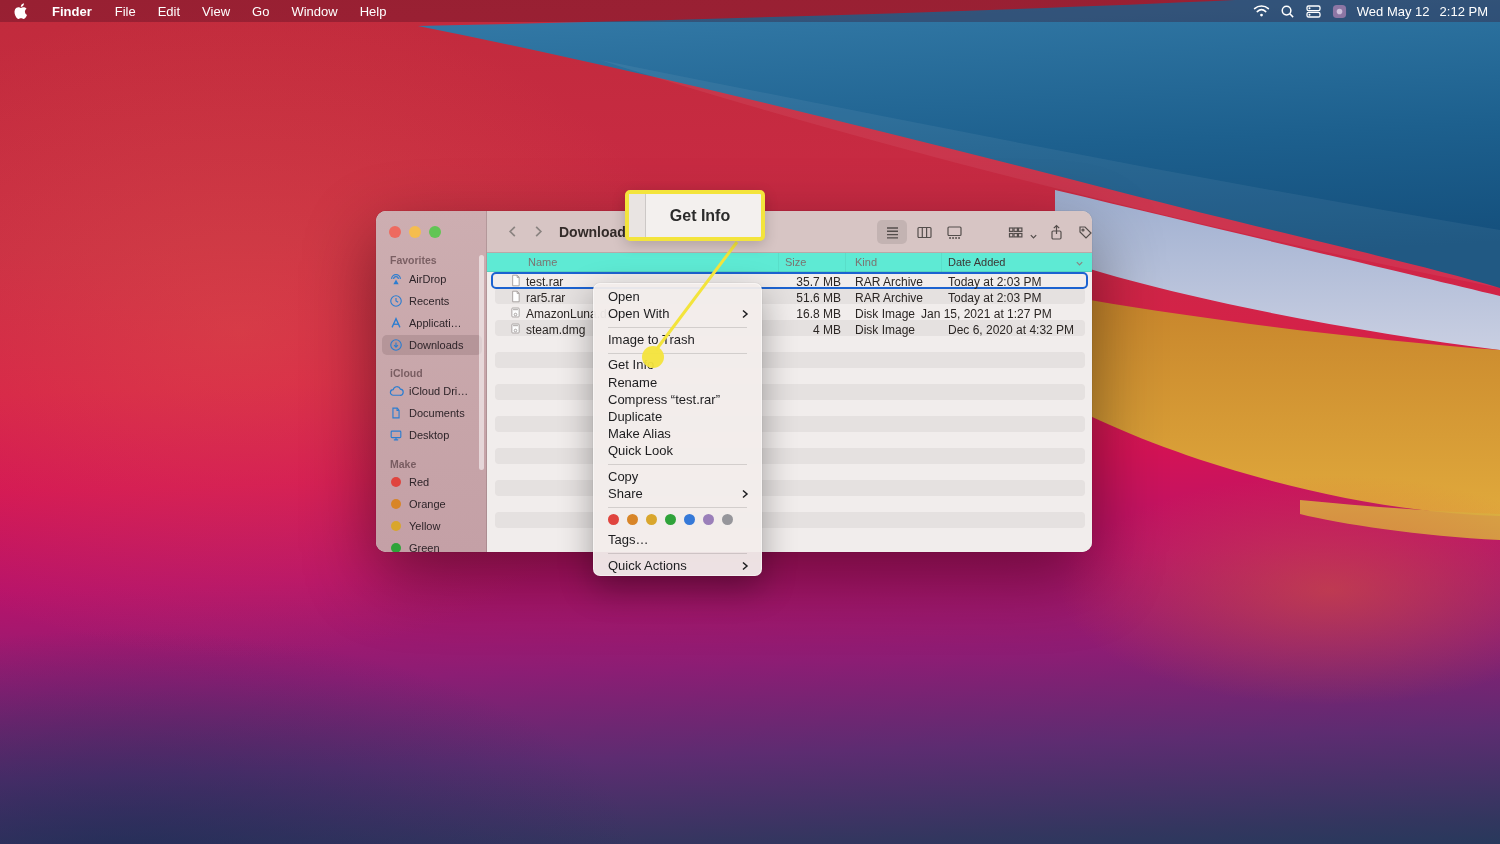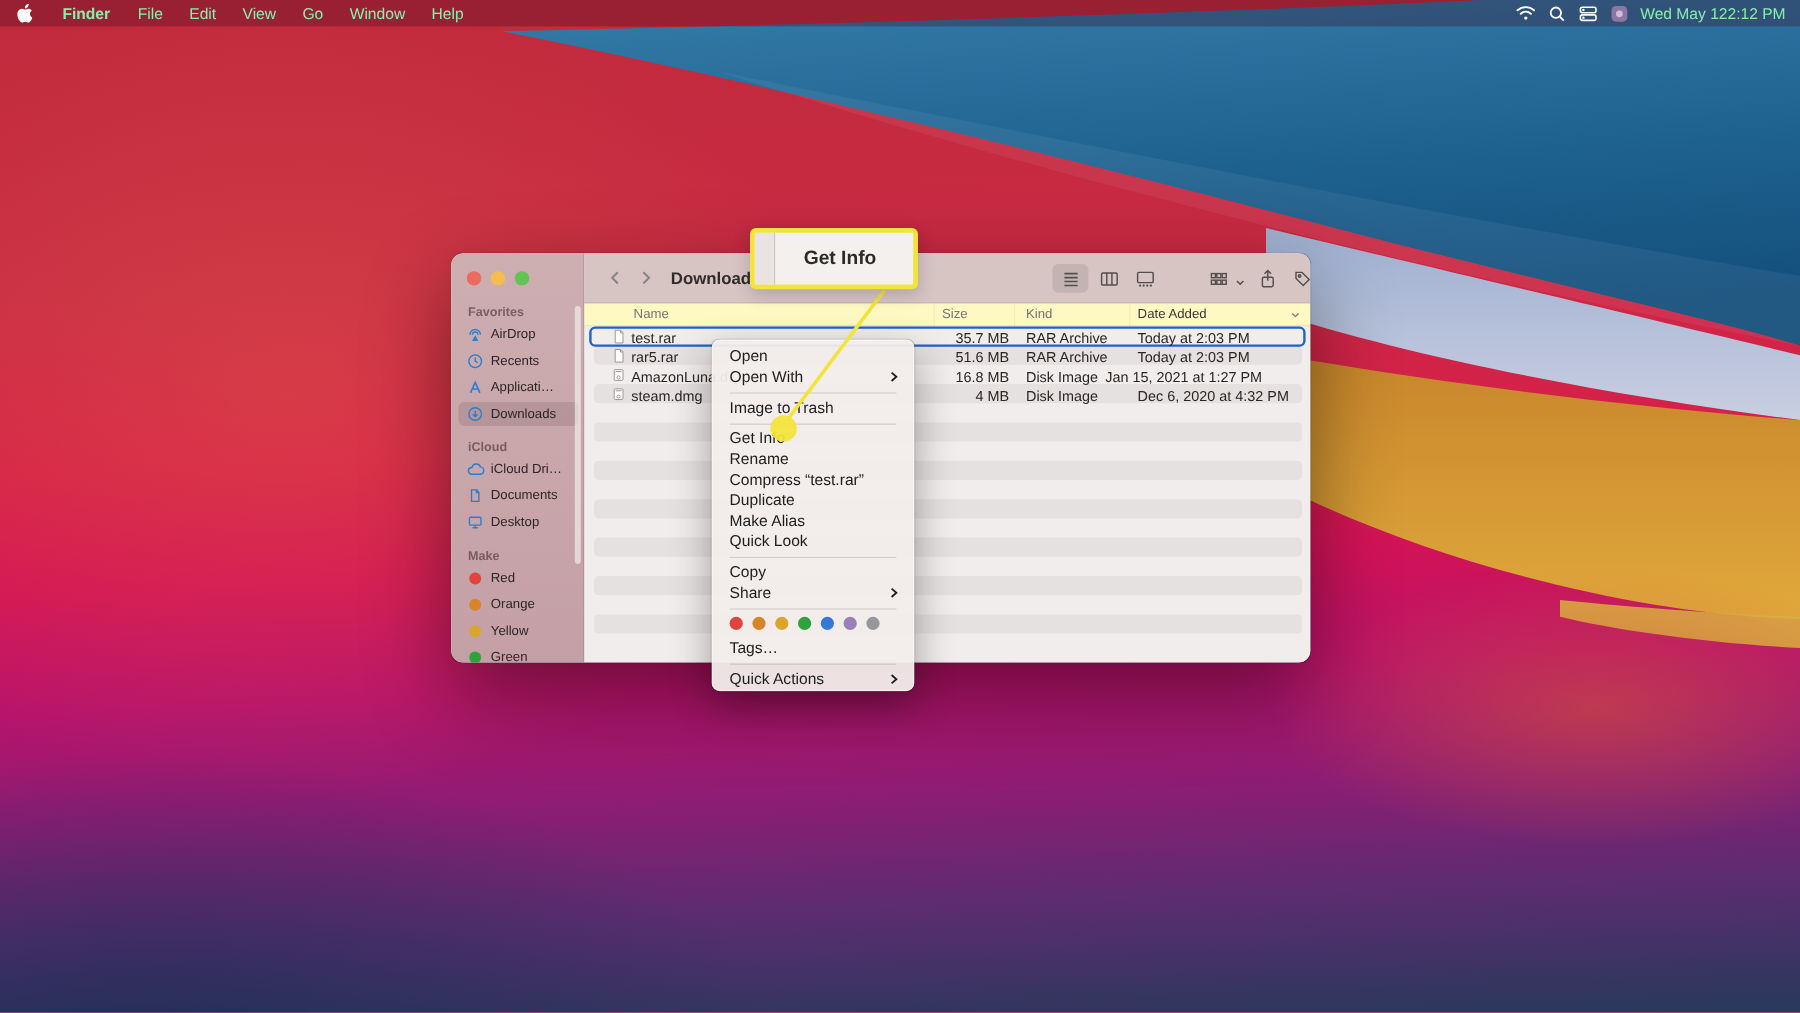--- a/index.html
+++ b/index.html
@@ -7,27 +7,27 @@
   body { font-family:"Liberation Sans", sans-serif; }
   #screen { position:relative; width:1500px; height:844px; overflow:hidden; background:#c12b3c; }
 
   
   .wallpaper { position:absolute; inset:0;
     background:linear-gradient(178deg,#c12b3c 0%,#c92a44 28%,#d62049 44%,#d31356 55%,#b8136a 66%,#8c1d74 77%,#5d2c71 87%,#33365f 97%,#28395c 100%);}
   .wallpaper svg { position:absolute; inset:0; }
 
   
   .menubar { position:absolute; left:0; top:0; width:1500px; height:22px;
-    background:rgba(58,8,30,0.30); display:flex; align-items:center; color:#86efac; font-size:13px; z-index:50;}
+    background:rgba(58,8,30,0.30); display:flex; align-items:center; color:#ffffff; font-size:13px; z-index:50;}
   .menubar .left { display:flex; align-items:center; gap:0; }
   .mb-item { padding:0 11px; height:22px; display:flex; align-items:center; }
   .mb-app { font-weight:bold; padding:0 12px; }
   .menubar .right { margin-left:auto; display:flex; align-items:center; gap:9px; padding-right:12px; }
   .mb-ic { width:17px; height:17px; display:flex; align-items:center; justify-content:center; }
-  .mb-clock { display:flex; font-size:13px; }
+  .mb-clock { display:flex; gap:10px; font-size:13px; }
 
   
   .window { position:absolute; left:376px; top:211px; width:716px; height:341px; border-radius:10px;
     box-shadow:0 25px 70px rgba(0,0,0,0.45), 0 0 1px rgba(0,0,0,0.35); overflow:hidden; background:#f1edec; z-index:5;}
   .sidebar { position:absolute; left:0; top:0; width:111px; height:341px;
     background:linear-gradient(180deg,#cdaeb1 0%,#c7a5a9 60%,#c4a0a6 100%); border-right:1px solid rgba(0,0,0,0.12);}
   .lights { position:absolute; left:13px; top:15px; display:flex; gap:8px; }
   .light { width:12px; height:12px; border-radius:50%; }
   .l-red{ background:#ee6a5f; } .l-yellow{ background:#f5bd4f; } .l-green{ background:#61c554; }
   .sb-sec { position:absolute; left:14px; font-size:10.5px; font-weight:bold; color:rgba(72,48,54,0.62); }
@@ -40,21 +40,21 @@
 
   .main { position:absolute; left:111px; top:0; width:605px; height:341px; }
   .toolbar { position:absolute; left:0; top:0; width:605px; height:42px; background:#d7c5c4;
     border-bottom:1px solid rgba(0,0,0,0.14); display:flex; align-items:center; }
   .nav-btn { width:26px; height:26px; display:flex; align-items:center; justify-content:center; color:#8a8380; }
   .wtitle { font-size:14px; font-weight:bold; color:#332b29; margin-left:8px; }
   .tb-btn { width:30px; height:24px; display:flex; align-items:center; justify-content:center; color:#544e4c; border-radius:5px; position:absolute; top:9px;}
   .tb-btn.sel { background:rgba(0,0,0,0.09); }
   .tb-chev { position:absolute; top:16px; color:#544e4c; }
 
-  .colhead { position:absolute; left:0; top:42px; width:605px; height:19px; background:#fef9c3;
+  .colhead { position:absolute; left:0; top:42px; width:605px; height:19px; background:#5eead4;
     border-bottom:1px solid rgba(0,0,0,0.09); font-size:11px; color:#7b7370; }
   .colhead span { position:absolute; top:3px; }
   .colsep { position:absolute; top:42px; width:1px; height:299px; background:rgba(0,0,0,0.05); }
 
   .rows { position:absolute; left:0; top:61px; width:605px; height:280px; background:#f1edec; }
   .stripe { position:absolute; left:8px; right:7px; height:16px; background:rgba(30,18,18,0.055); border-radius:4px; }
   .frow { position:absolute; left:0; width:605px; height:16px; font-size:12px; color:#2b2624; }
   .frow span { position:absolute; top:1.5px; }
   .fr-size { width:80px; text-align:right; }
   .f-ico { position:absolute; left:22px; top:1px; width:13px; height:13px; }

